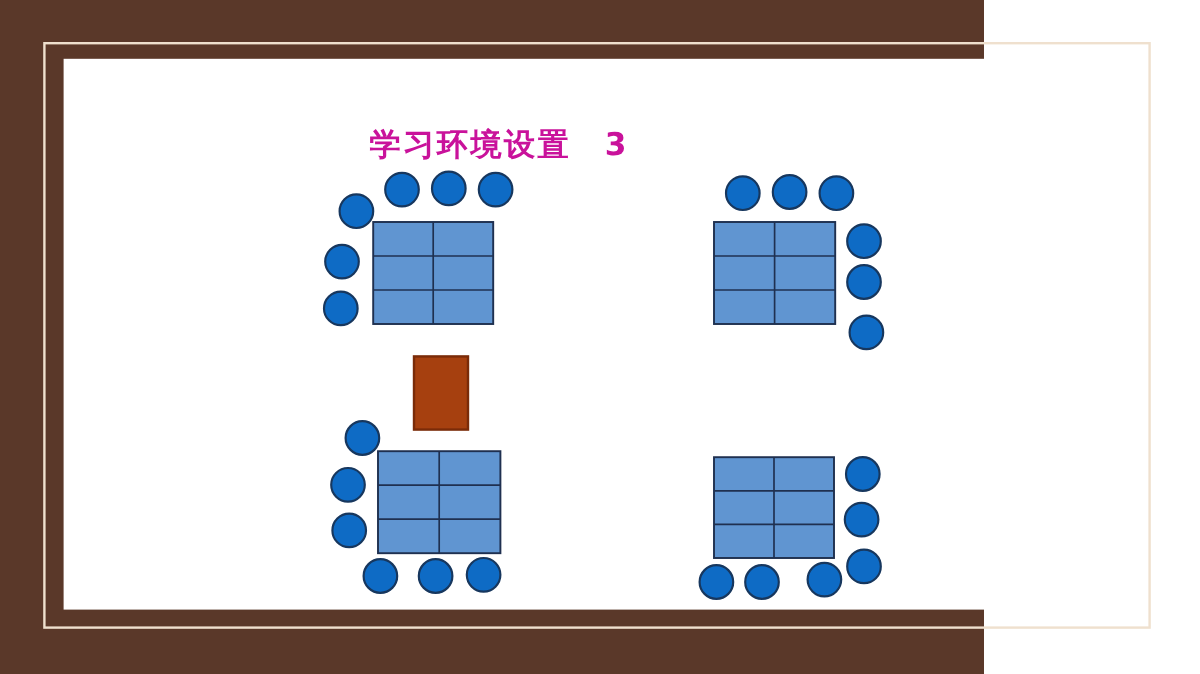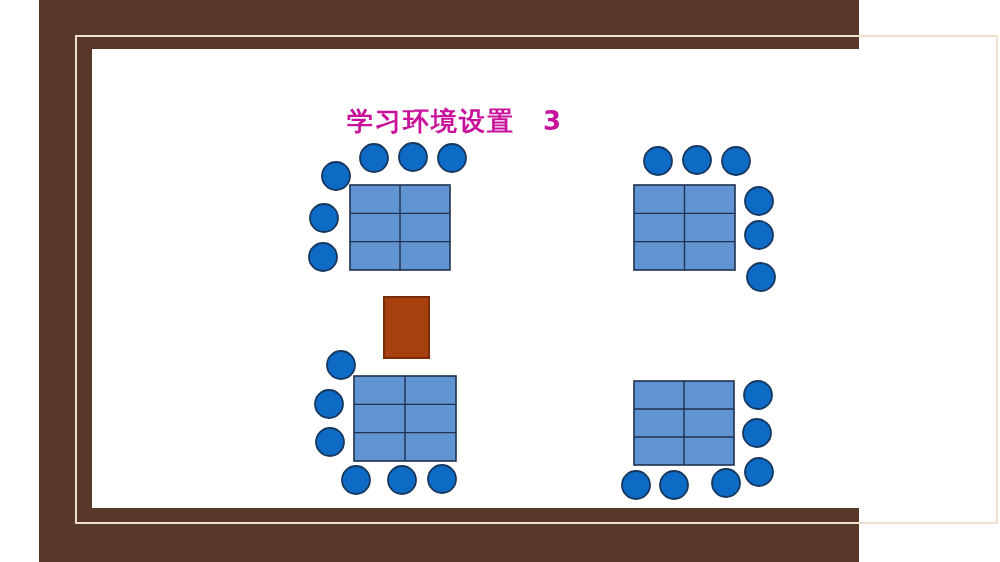--- a/index.html
+++ b/index.html
@@ -7,21 +7,20 @@
     padding: 0;
     width: 1000px;
     height: 562px;
     overflow: hidden;
     font-family: "DejaVu Sans", "Liberation Sans", sans-serif;
   }
   .stage {
     position: relative;
     width: 820px;
     height: 562px;
-    margin-left: 39px;
   }
   .frame-line {
     position: absolute;
     left: 36px;
     top: 35px;
     width: 919px;
     height: 485px;
     border: 2px solid #EFE0CE;
   }
   .slide {

